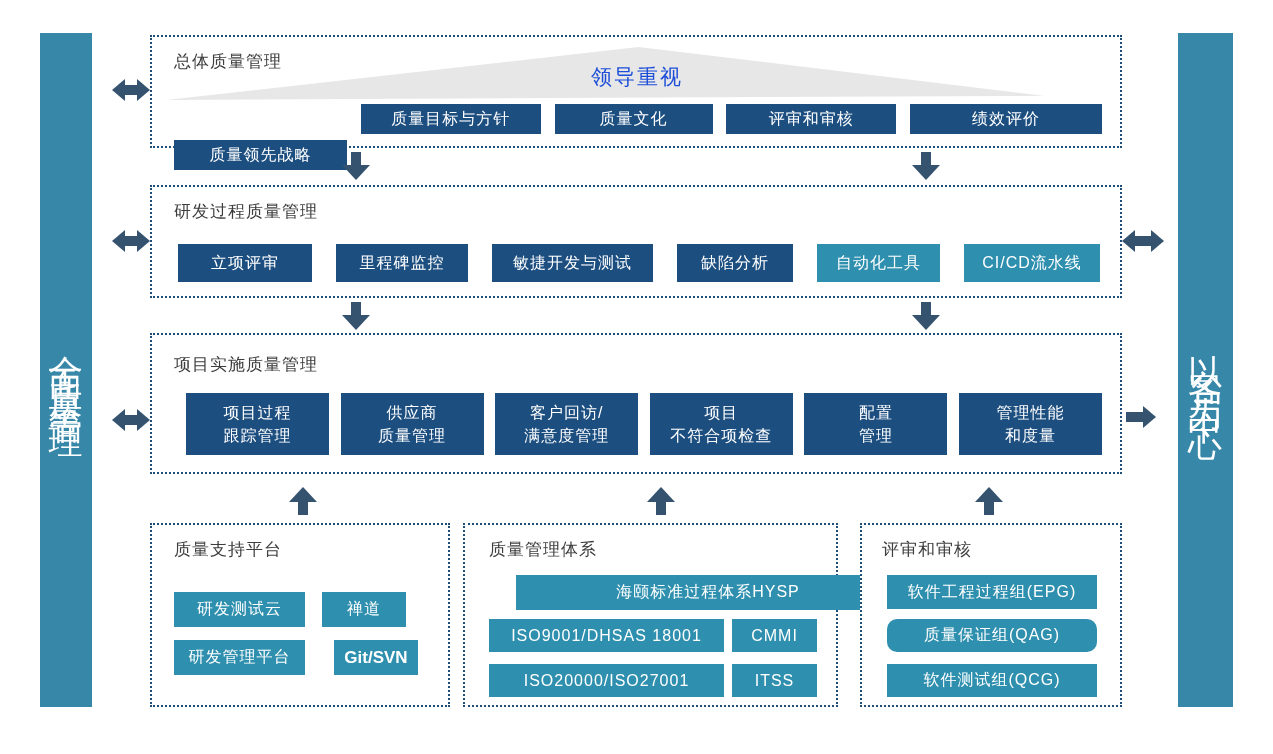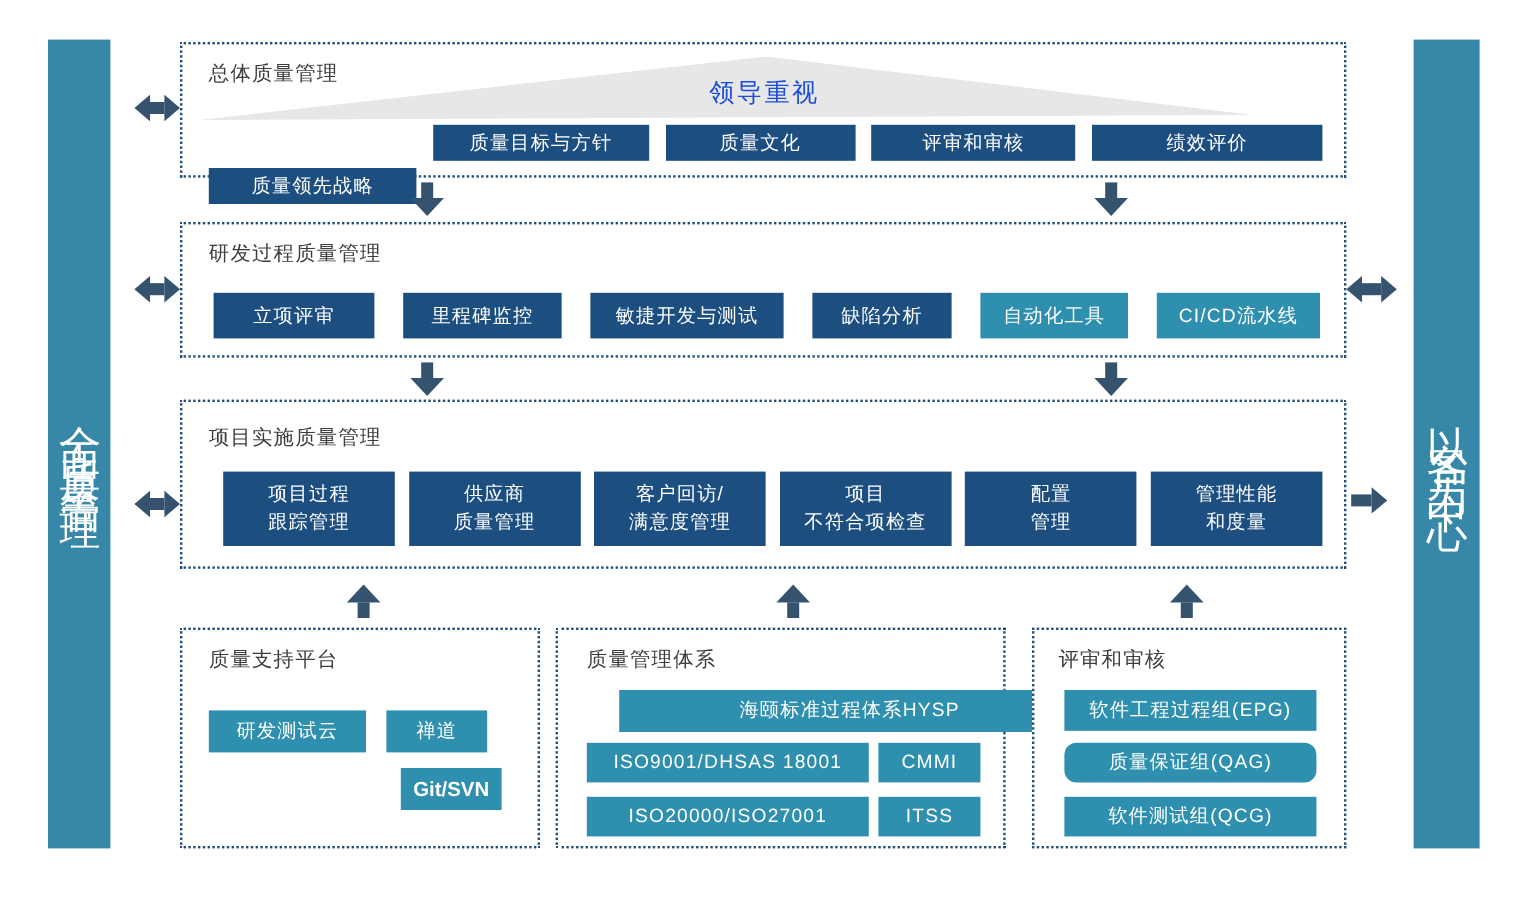--- a/index.html
+++ b/index.html
@@ -125,20 +125,21 @@
             <span class="l">和度量</span>
           </span>
       </div>
     </div>
   </div>
 
   <div class="panel" style="left:150px;top:523px;width:300px;height:184px;">
     <div class="panel-title">质量支持平台</div>
     <div class="chip teal chip-abs" style="left:22px;top:67px;width:131px;height:35px;">研发测试云</div>
     <div class="chip teal chip-abs" style="left:170px;top:67px;width:84px;height:35px;">禅道</div>
+    <div class="chip teal chip-abs" style="left:22px;top:115px;width:131px;height:35px;">研发管理平台</div>
     <div class="chip teal bold chip-abs" style="left:182px;top:115px;width:84px;height:35px;">Git/SVN</div>
   </div>
 
   <div class="panel" style="left:463px;top:523px;width:375px;height:184px;">
     <div class="panel-title" style="left:24px;">质量管理体系</div>
     <div class="chip teal chip-abs" style="left:24px;top:50px;width:384px;height:35px;margin-left:27px;">海颐标准过程体系HYSP</div>
     <div class="chip teal chip-abs" style="left:24px;top:94px;width:235px;height:33px;">ISO9001/DHSAS 18001</div>
     <div class="chip teal chip-abs" style="left:267px;top:94px;width:85px;height:33px;">CMMI</div>
     <div class="chip teal chip-abs" style="left:24px;top:139px;width:235px;height:33px;">ISO20000/ISO27001</div>
     <div class="chip teal chip-abs" style="left:267px;top:139px;width:85px;height:33px;">ITSS</div>

